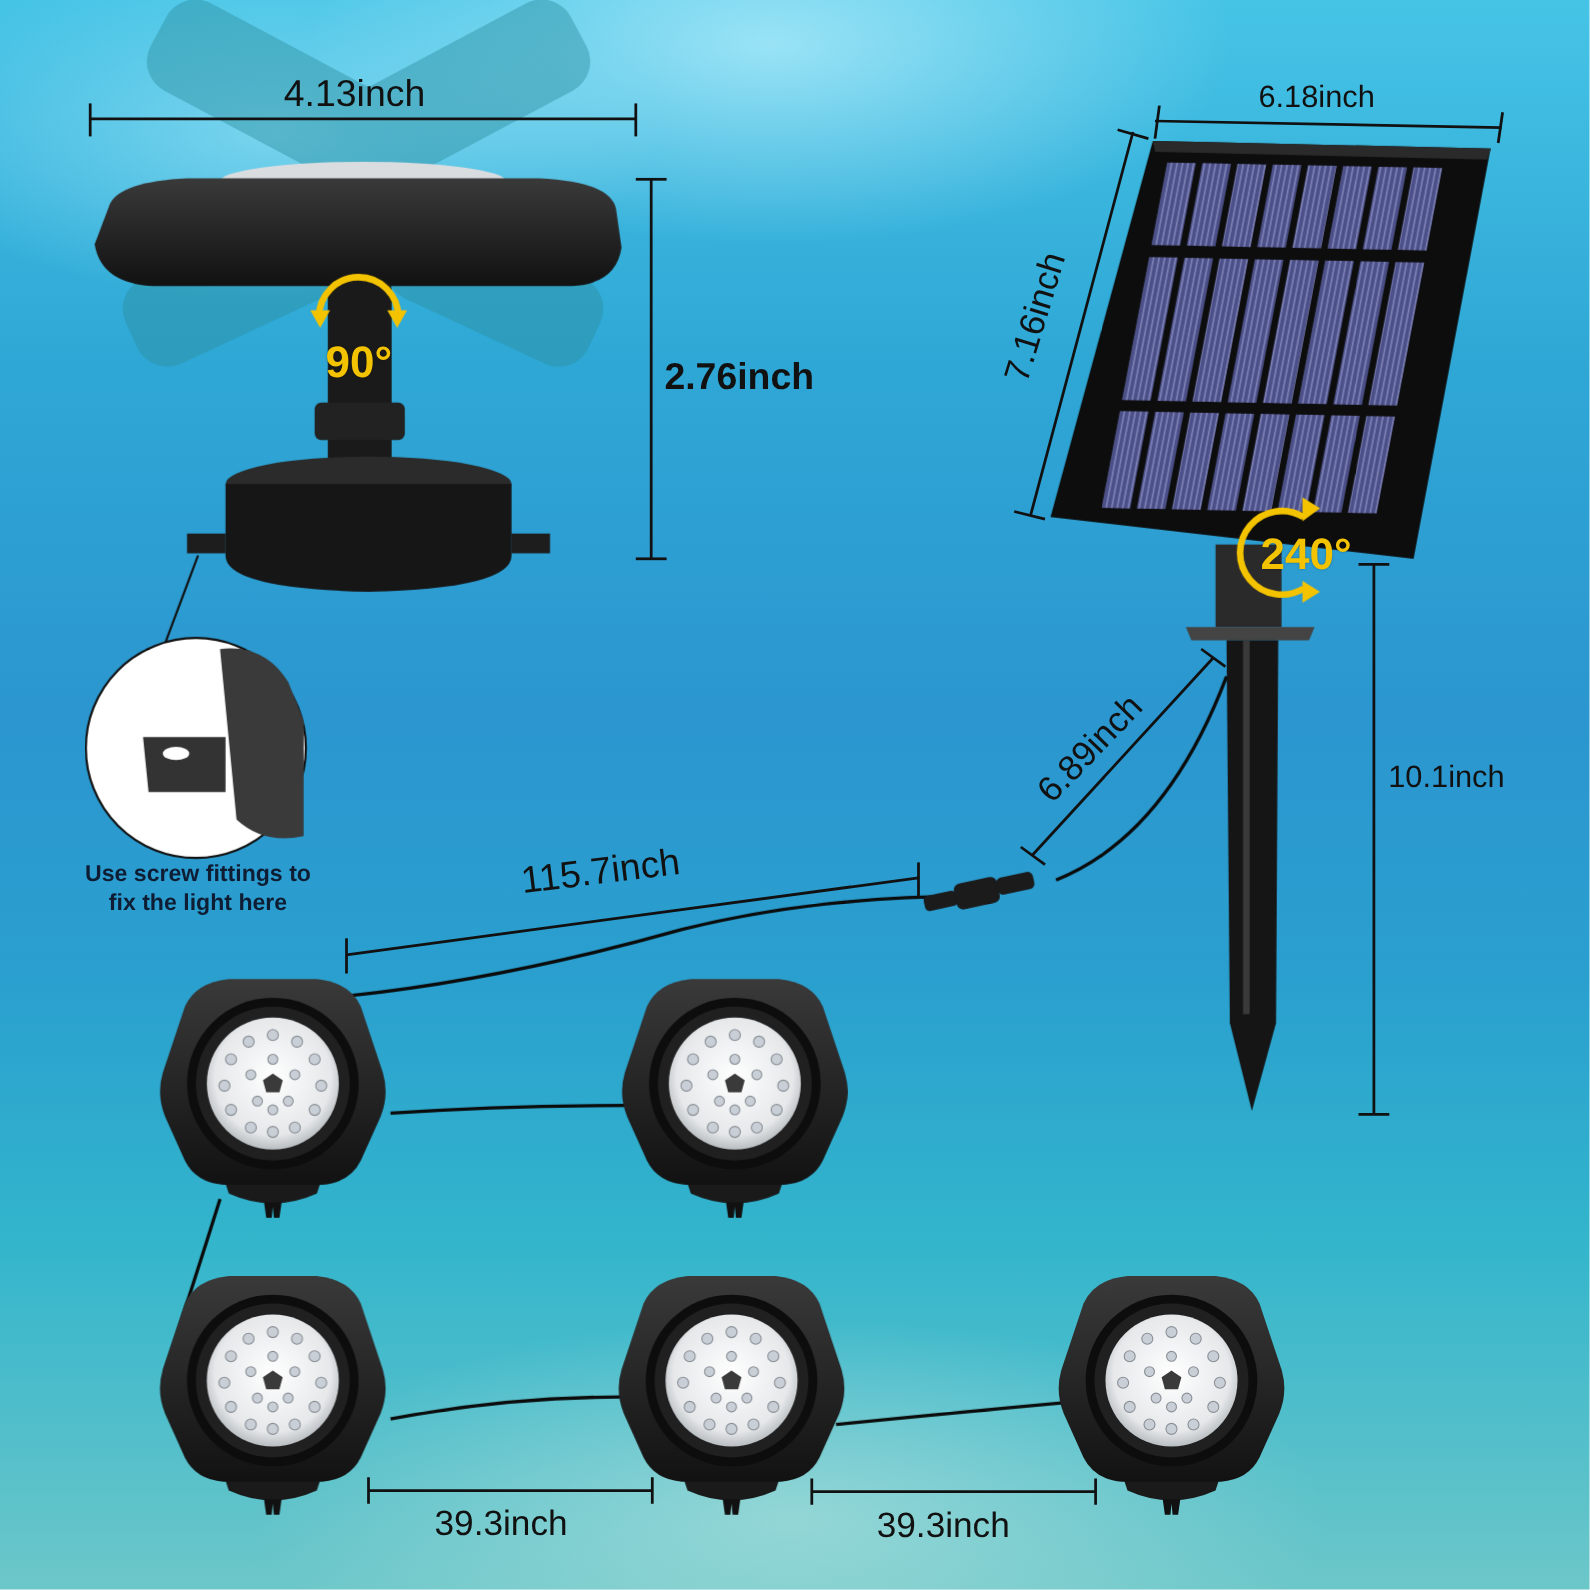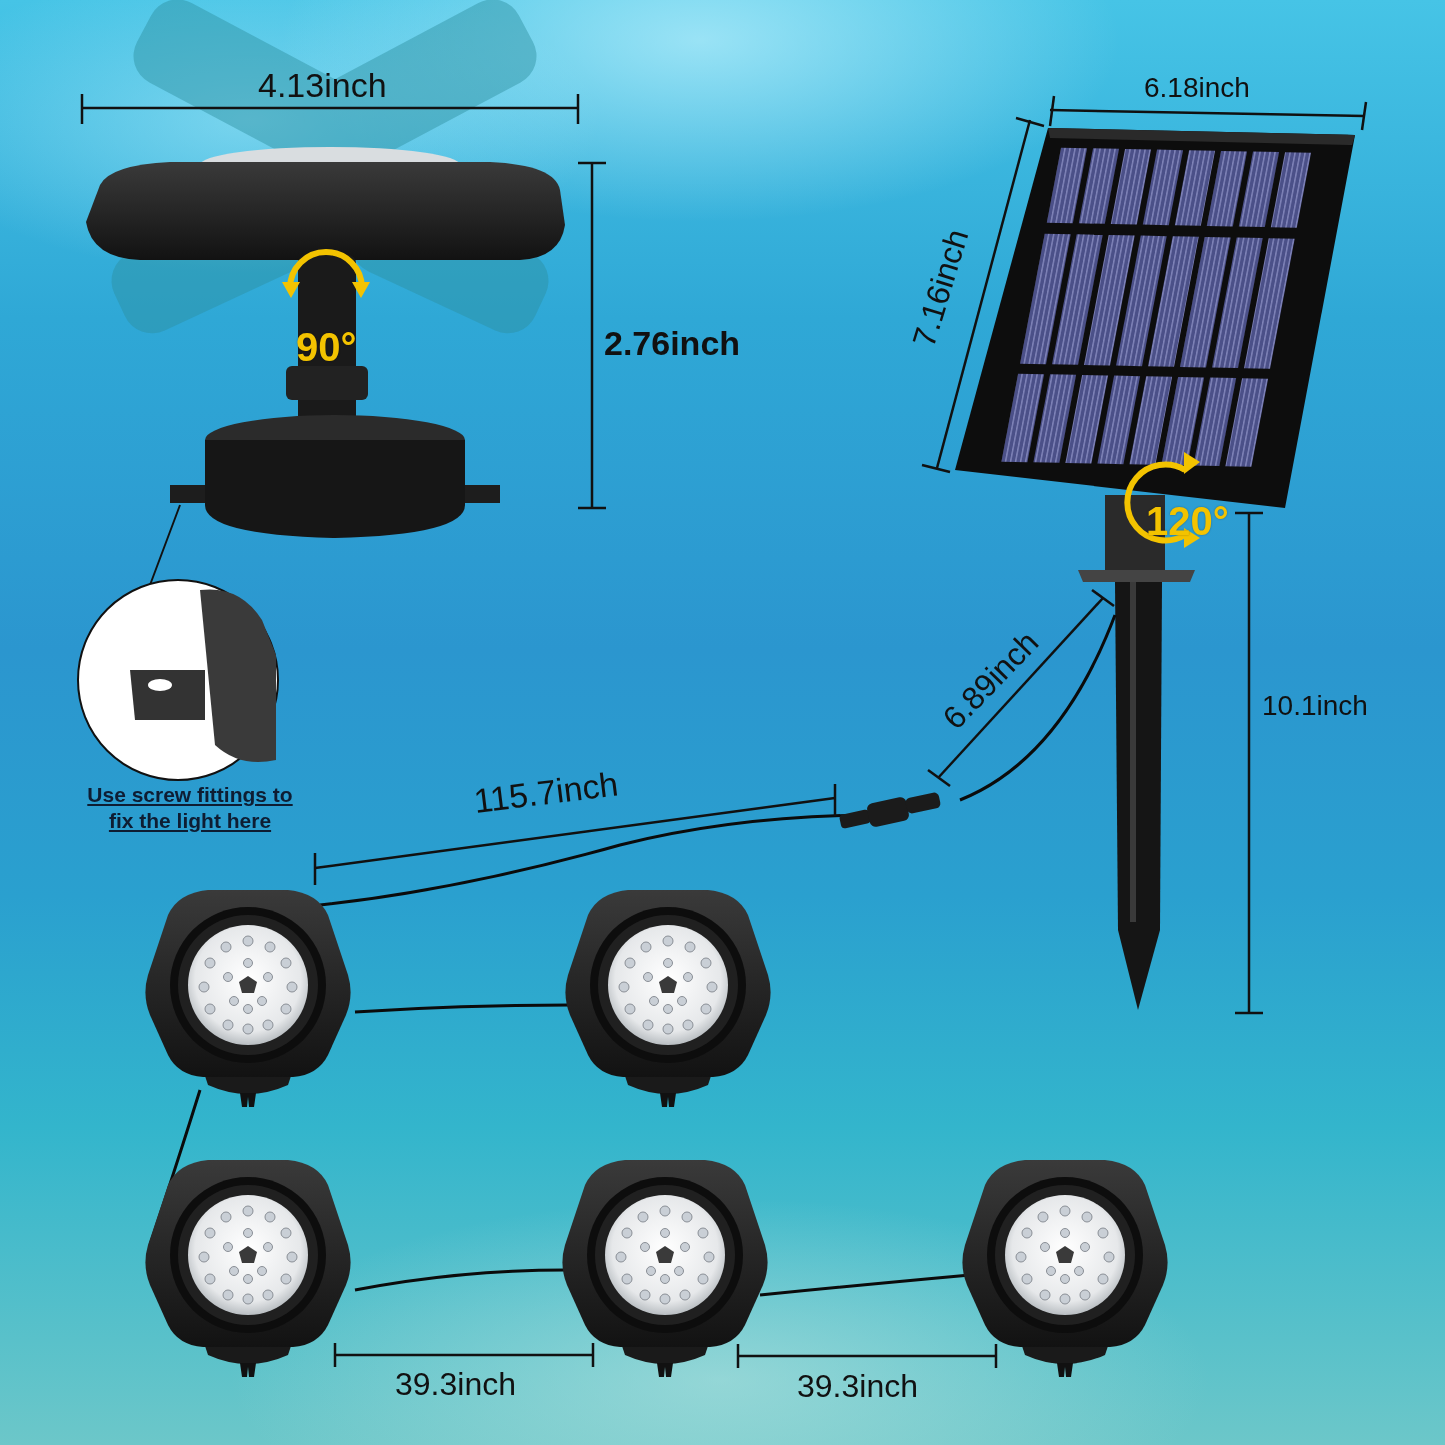--- a/index.html
+++ b/index.html
@@ -15,25 +15,25 @@
         radial-gradient(ellipse 700px 260px at 720px 1380px, rgba(190,230,225,0.55), rgba(190,230,225,0) 70%),
         linear-gradient(180deg, #46c4e6 0%, #2fa8d6 22%, #2b96cf 45%, #2aa0cf 62%, #33b5cc 78%, #6cc7c9 100%);
     }
     .layer { position: absolute; inset: 0; }
     .dim-label {
       position: absolute; color: #111; font-size: 34px; white-space: nowrap;
       line-height: 1;
     }
     .deg-label {
       position: absolute; color: #f3c300; font-weight: bold; font-size: 40px;
-      line-height: 1; text-shadow: 0 0 2px rgba(0,0,0,0.35); margin-top: 17px;
+      line-height: 1; text-shadow: 0 0 2px rgba(0,0,0,0.35);
     }
     .note {
-      position: absolute; left: 50px; top: 782px; width: 280px;
-      text-align: center; color: #0e1d33; font-weight: bold; font-size: 21px; line-height: 26px; text-decoration: underline;
+      position: absolute; left: 40px; top: 782px; width: 280px;
+      text-align: center; color: #0e1d33; font-weight: bold; font-size: 21px; line-height: 26px;
     }
     .note span { display: block; }
   </style>
 </head>
 <body>
 
 <div class="bg"></div>
 
 <svg class="layer" width="1445" height="1445" viewBox="0 0 1445 1445">
   <defs>
@@ -234,18 +234,18 @@
 <div class="dim-label" style="left:604px; top:326px;font-weight:bold;">2.76inch</div>
 <div class="dim-label" style="left:1144px; top:74px; font-size:28px;">6.18inch</div>
 <div class="dim-label" style="left:880px; top:272px; font-size:32px; transform:rotate(-73deg); transform-origin:center;">7.16inch</div>
 <div class="dim-label" style="left:1262px; top:692px; font-size:28px;">10.1inch</div>
 <div class="dim-label" style="left:930px; top:664px; font-size:32px; transform:rotate(-46deg); transform-origin:center;">6.89inch</div>
 <div class="dim-label" style="left:474px; top:784px; transform:rotate(-7deg); transform-origin:left center;">115.7inch</div>
 <div class="dim-label" style="left:395px; top:1368px; font-size:32px;">39.3inch</div>
 <div class="dim-label" style="left:797px; top:1370px; font-size:32px;">39.3inch</div>
 
 <div class="deg-label" style="left:296px; top:310px;">90°</div>
-<div class="deg-label" style="left:1146px; top:484px;">120°</div>
+<div class="deg-label" style="left:1146px; top:484px;">240°</div>
 
 <div class="note">
   <span>Use screw fittings to</span>
   <span>fix the light here</span>
 </div>
 
 </body></html>

